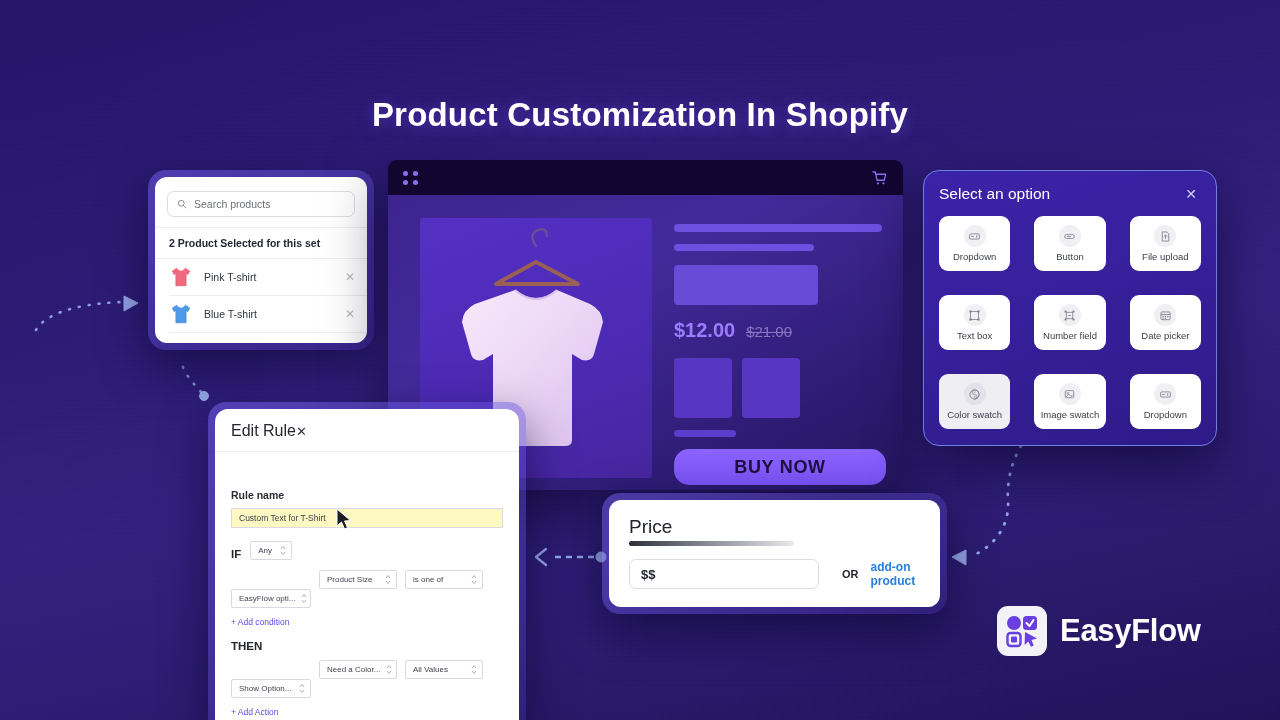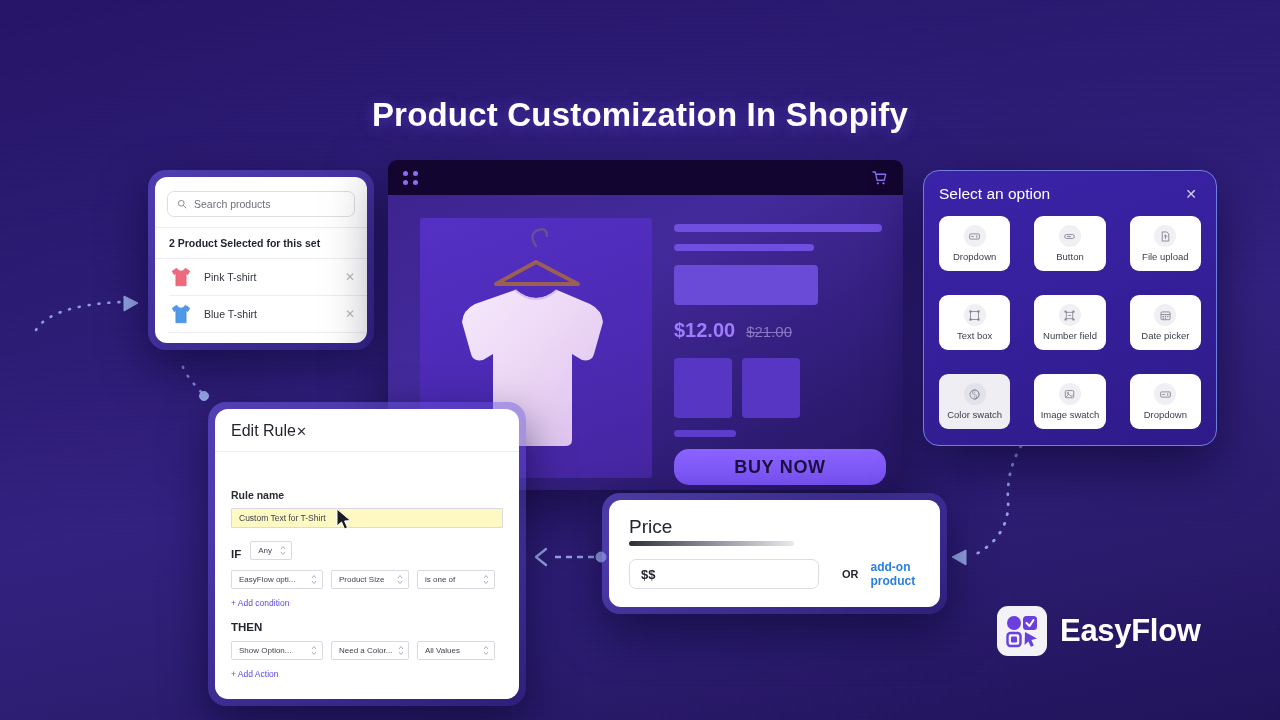--- a/index.html
+++ b/index.html
@@ -227,21 +227,21 @@
     padding: 0 5px 0 7px;
     background: #fff;
     font-size: 8px;
     color: #41444e;
     cursor: pointer;
     white-space: nowrap;
     overflow: hidden;
   }
   .pill .stepper { flex: 0 0 auto; opacity: .55; }
   .pill-any { width: 42px; }
-  .pill-w1 { width: 92px; }
+  .pill-w1 { width: 80px; margin-top: 19px; }
   .pill-w2 { width: 78px; }
   .pill-w3 { width: 78px; }
   .er-row { display: flex; gap: 8px; }
   .er-link {
     font-size: 8.5px; color: #5b4ae8;
     margin: 9px 0 0; display: inline-block; cursor: pointer;
   }
   .er-then { font-size: 11.5px; font-weight: 700; color: #23262f; margin: 11px 0 8px; }
   #cursor-arrow { position: absolute; left: 336px; top: 508px; pointer-events: none; }
 

